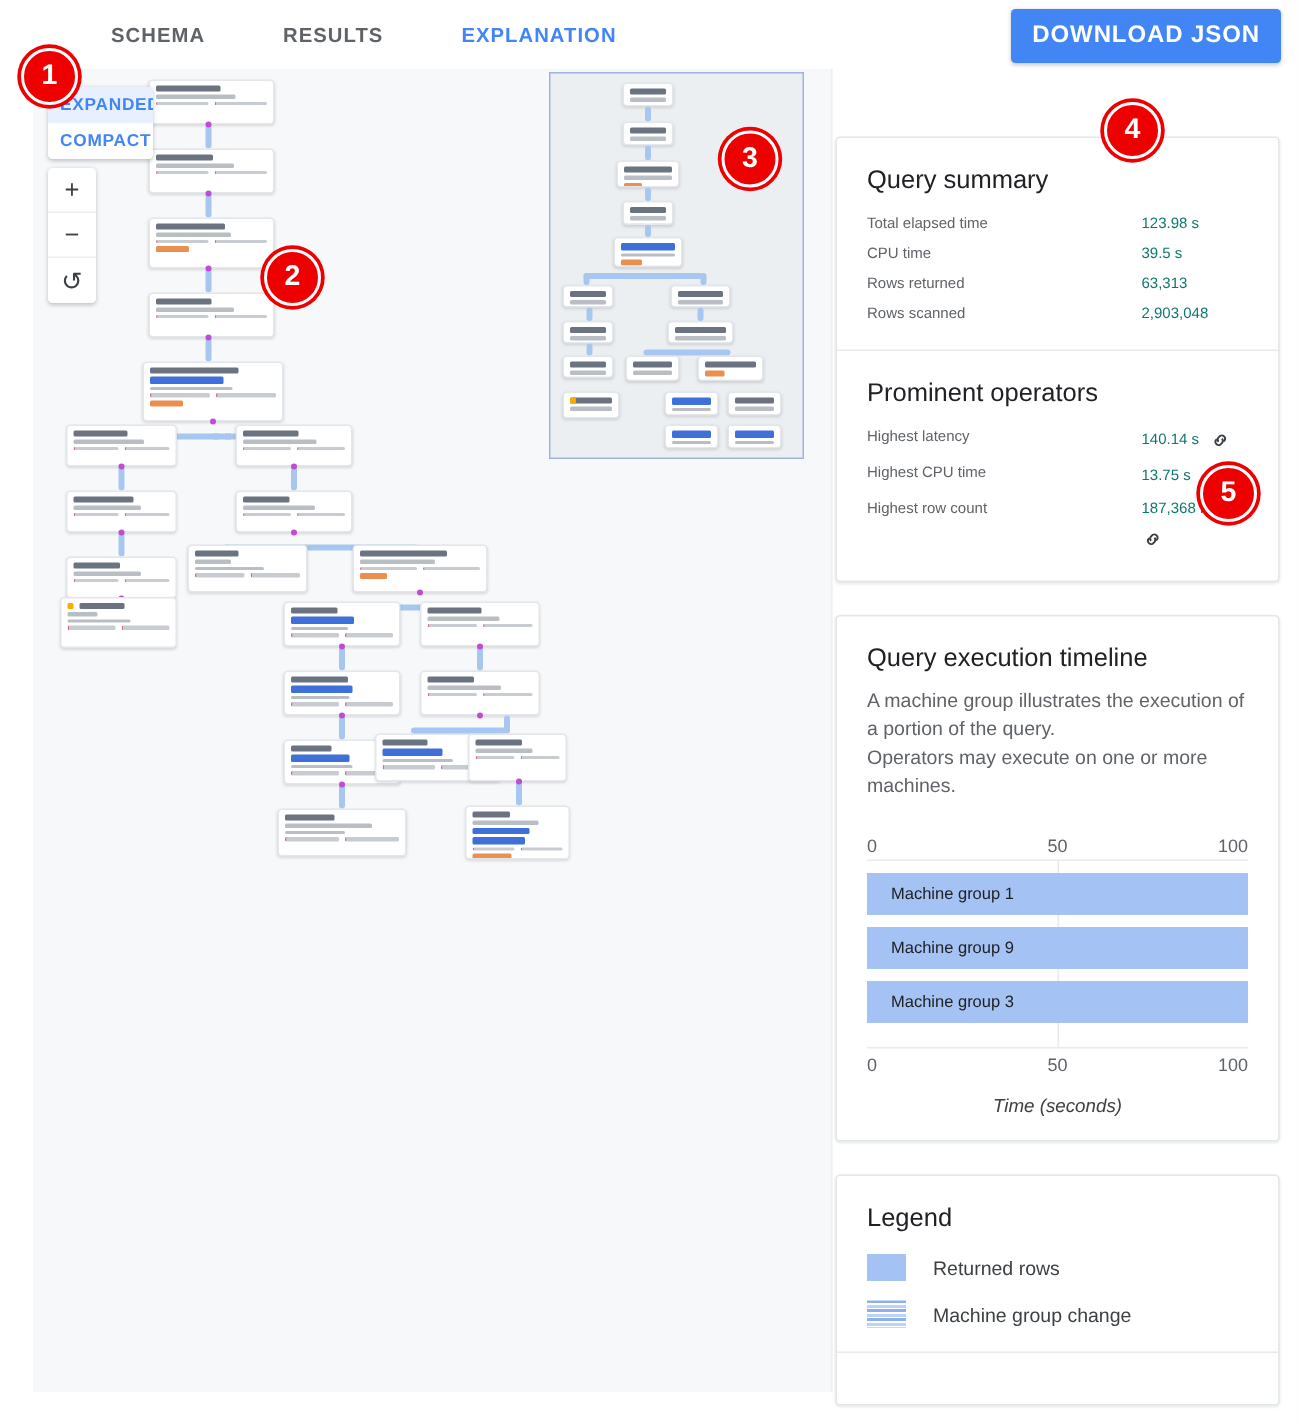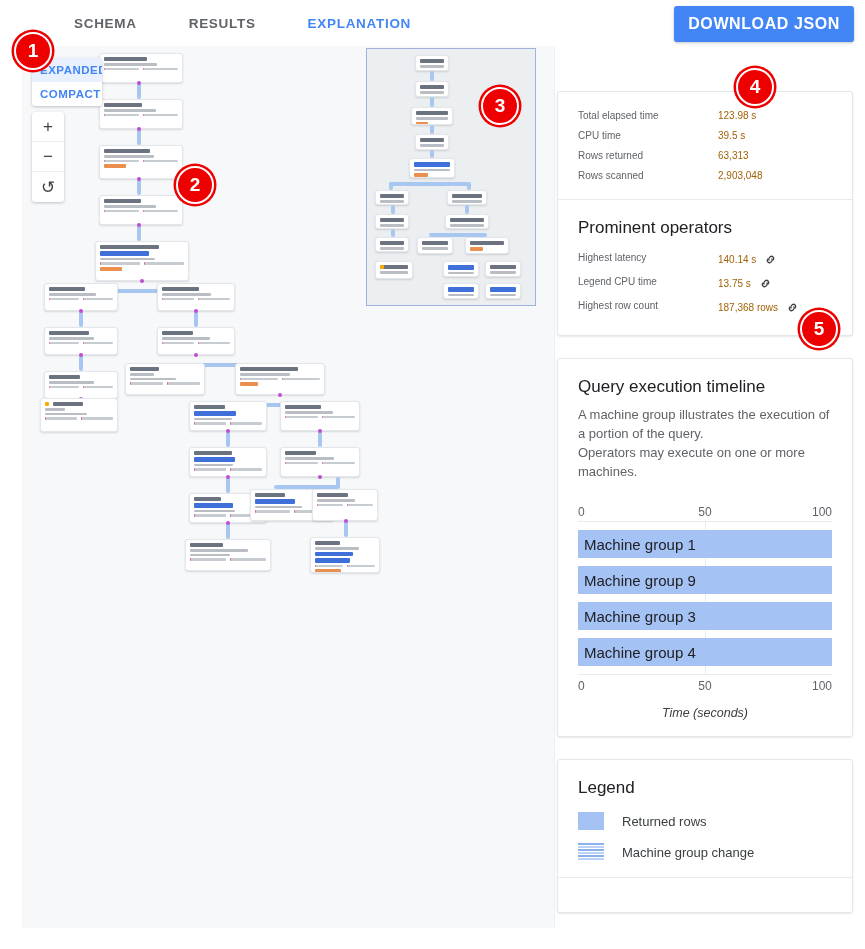--- a/index.html
+++ b/index.html
@@ -105,37 +105,37 @@
     font-family: "Liberation Sans", sans-serif;
     font-size: 16px; font-weight: bold; letter-spacing: .6px;
     padding: 9px 14px; cursor: pointer;
     box-shadow: 0 1px 3px rgba(60,64,67,.3);
   }
   .sect { padding: 18px 20px 16px 20px; }
   .sect + .sect { border-top: 1px solid #e8eaed; }
   h3 { margin: 0 0 14px 0; font-size: 17px; font-weight: normal; color: #202124; }
   .kv { display: flex; align-items: flex-start; margin-bottom: 9px; font-size: 10px; }
   .kv .k { color: #5f6368; width: 140px; flex-shrink: 0; }
-  .kv .v { color: #a16207; display: flex; align-items: center; gap: 7px; flex-wrap: wrap; }
+  .kv .v { color: #0f766e; display: flex; align-items: center; gap: 7px; flex-wrap: wrap; margin-left: 43px; }
   .linkico { width: 15px; height: 15px; color: #3c4043; cursor: pointer; flex-shrink: 0; }
   .desc { font-size: 13px; color: #5f6368; line-height: 19px; margin: -6px 0 24px 0; }
 
   
   .chart { position: relative; }
   .axis { position: relative; height: 16px; font-size: 12px; color: #5f6368; }
   .axis span { position: absolute; top: 0; transform: translateX(-50%); white-space: nowrap; }
   .axis span.first { transform: none; }
   .axis span.last { transform: translateX(-100%); }
   .plot { position: relative; border: 1px solid #e8eaed; border-left: none; border-right: none; }
   .gridline { position: absolute; top: 0; bottom: 0; width: 1px; background: #e8eaed; }
   .bar-slot { position: relative; height: 28px; }
   .bar {
     position: absolute; left: 0; top: 0; height: 28px; background: #a4c2f4;
-    display: flex; align-items: center; padding-left: 6px;
-    font-size: 15px; color: #202124; white-space: nowrap;
+    display: flex; align-items: center; padding-left: 16px;
+    font-size: 11px; color: #202124; white-space: nowrap;
   }
   .gap { height: 8px; }
   .xlabel { text-align: center; font-size: 12.5px; font-style: italic; color: #3c4043; margin-top: 11px; }
 
   
   .lg-row { display: flex; align-items: center; gap: 18px; margin-bottom: 13px; }
   .sw { width: 26px; height: 18px; flex-shrink: 0; }
   .sw.solid { background: #a4c2f4; }
   .sw.stripe {
     background: repeating-linear-gradient(180deg,#8ab0ee 0 2px,#fff 2px 3px,#bcd3f7 3px 5px,#fff 5px 6px);
@@ -531,20 +531,21 @@
       <div class="n-cpu" style="width:44%"></div>
     </div>
   </div>
 
   <button class="dl-btn">DOWNLOAD JSON</button>
 
   <div class="rail">
 
     <div class="card" style="margin-top:45px">
       <div class="sect">
+        <h3>Query summary</h3>
         <div class="kv">
           <span class="k">Total elapsed time</span>
           <span class="v">123.98 s</span>
         </div>
         <div class="kv">
           <span class="k">CPU time</span>
           <span class="v">39.5 s</span>
         </div>
         <div class="kv">
           <span class="k">Rows returned</span>
@@ -564,21 +565,21 @@
             <span>140.14 s</span>
             <span class="linkico">
               <svg viewBox="0 0 20 20" width="15" height="15" fill="none" stroke="currentColor" stroke-width="1.7">
                 <path d="M8.5 11.5a3 3 0 010-4l1.5-1.5a3 3 0 014 4l-1 1"></path>
                 <path d="M11.5 8.5a3 3 0 010 4L10 14a3 3 0 01-4-4l1-1"></path>
               </svg>
             </span>
           </span>
         </div>
         <div class="kv">
-          <span class="k">Legend CPU time</span>
+          <span class="k">Highest CPU time</span>
           <span class="v">
             <span>13.75 s</span>
             <span class="linkico">
               <svg viewBox="0 0 20 20" width="15" height="15" fill="none" stroke="currentColor" stroke-width="1.7">
                 <path d="M8.5 11.5a3 3 0 010-4l1.5-1.5a3 3 0 014 4l-1 1"></path>
                 <path d="M11.5 8.5a3 3 0 010 4L10 14a3 3 0 01-4-4l1-1"></path>
               </svg>
             </span>
           </span>
         </div>
@@ -617,23 +618,20 @@
             </div>
             <div class="gap"></div>
             <div class="bar-slot">
               <div class="bar" style="left:0%;width:100%">Machine group 9</div>
             </div>
             <div class="gap"></div>
             <div class="bar-slot">
               <div class="bar" style="left:0%;width:100%">Machine group 3</div>
             </div>
             <div class="gap"></div>
-            <div class="bar-slot">
-              <div class="bar" style="left:0%;width:100%">Machine group 4</div>
-            </div>
             <div class="gap"></div>
           </div>
           <div class="axis" style="margin-top:4px">
             <span class="first" style="left:0%">0</span>
             <span style="left:50%">50</span>
             <span class="last" style="left:100%">100</span>
           </div>
           <div class="xlabel">Time (seconds)</div>
         </div>
       </div>

